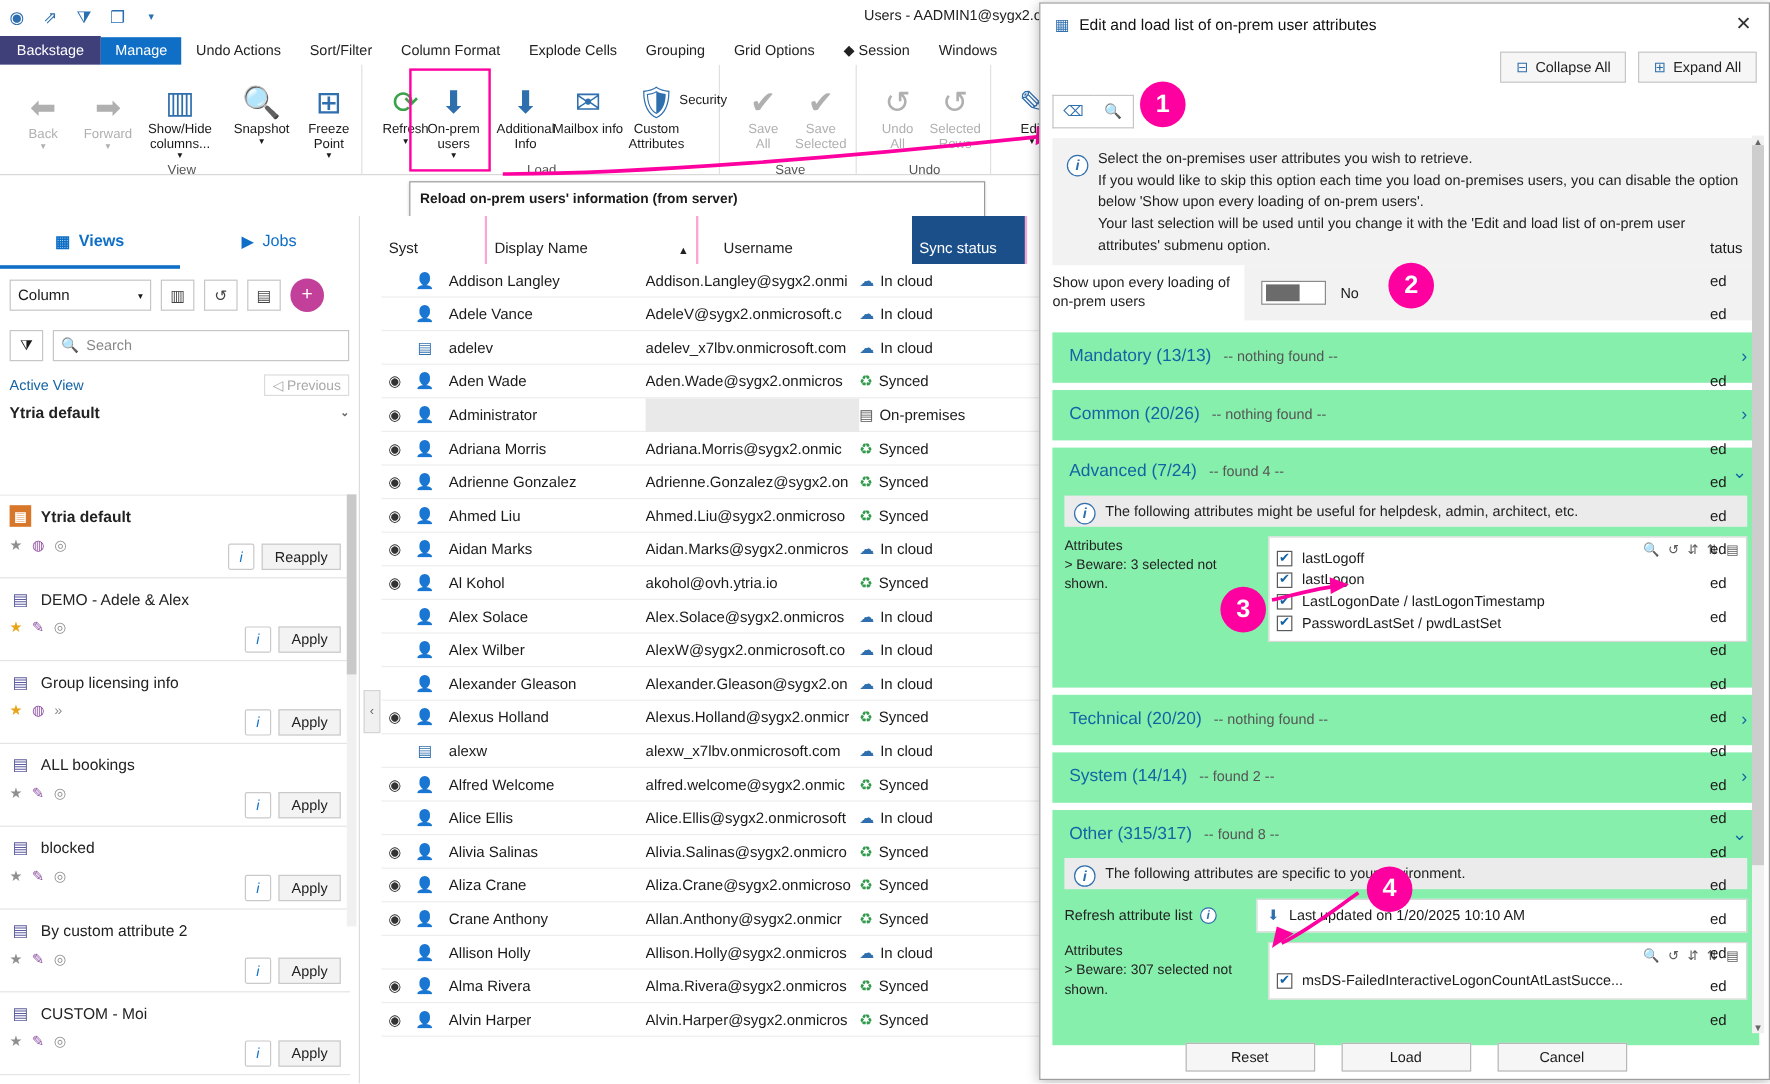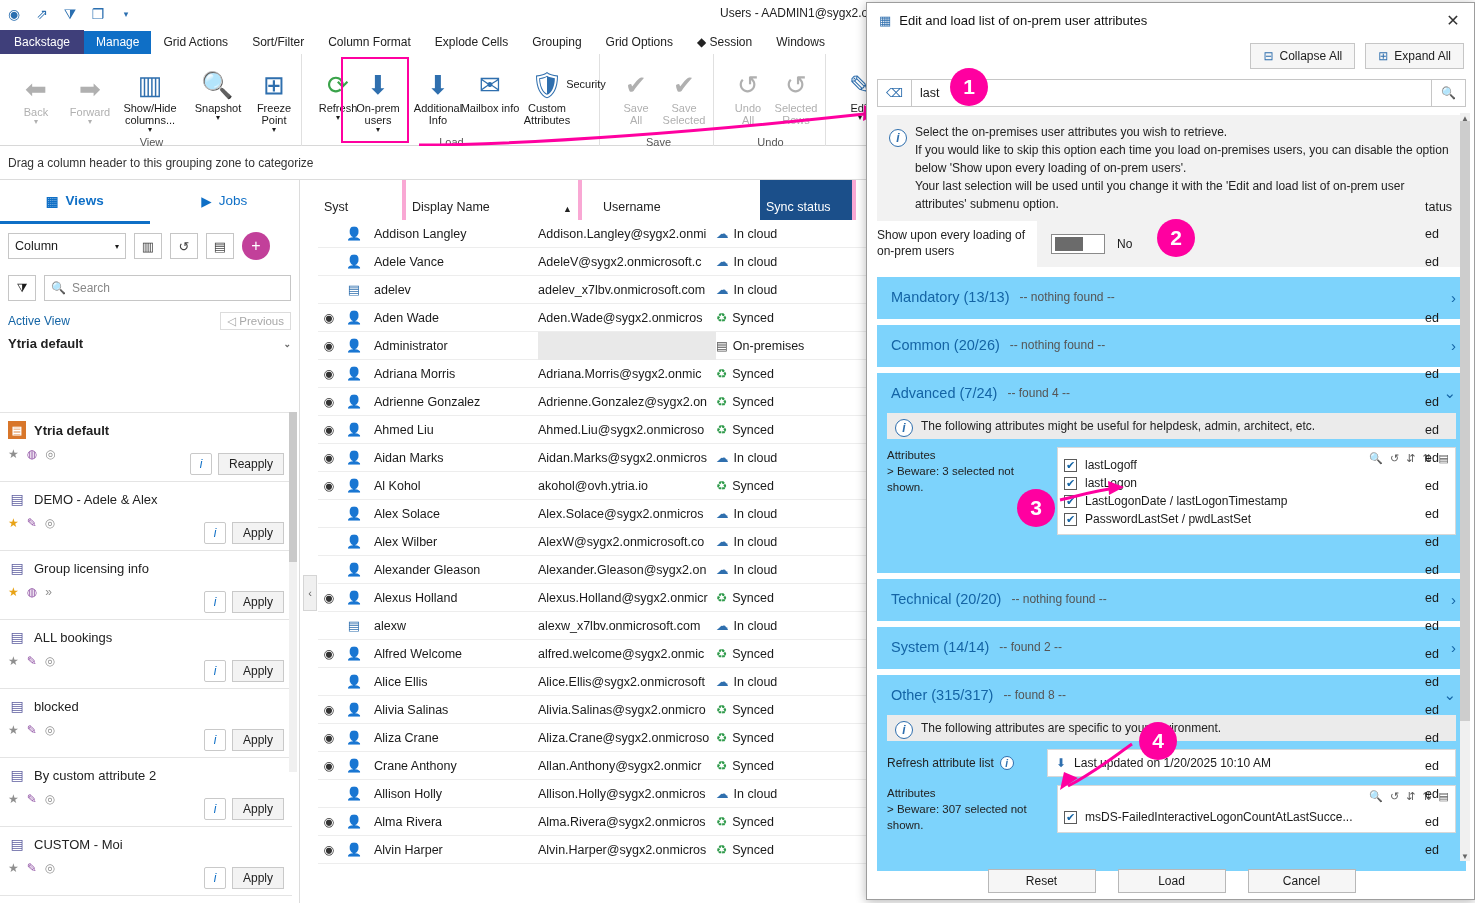--- a/index.html
+++ b/index.html
@@ -77,21 +77,21 @@
 
   #lp-scroll { position:absolute; right:2px; top:232px; width:8px; height:360px; background:#f0f0f0; }
   #lp-scroll-thumb { position:absolute; left:0; top:0; width:8px; height:150px; background:#c9c9c9; }
 
   
   #grid-collapse { position:absolute; left:303px; top:575px; width:14px; height:36px; background:#f0f0f0; border:1px solid #d5d5d5; display:flex; align-items:center; justify-content:center; color:#666; font-size:11px; }
 
   
   #grid { position:absolute; left:318px; top:180px; width:1157px; height:723px; background:#fff; }
   #grid-head { position:absolute; left:0; top:0; width:1157px; height:40px; }
-  .gh-cell { position:absolute; top:0; height:40px; border-right:4px solid #f9a8d4; background:#fff; display:flex; align-items:flex-end; padding:0 6px 6px 6px; font-size:12.5px; color:#222; }
+  .gh-cell { position:absolute; top:0; height:40px; border-right:2px solid #f9a8d4; background:#fff; display:flex; align-items:flex-end; padding:0 6px 6px 6px; font-size:12.5px; color:#222; }
   .gh-cell.sel { background:#1b4f8a; color:#fff; }
   #grid-rows { position:absolute; left:0; top:40px; width:1157px; }
   .g-row { height:28px; display:flex; align-items:center; font-size:12.5px; color:#1a1a1a; border-bottom:1px solid #ededed; }
   .g-c-radio { width:22px; display:flex; justify-content:center; color:#333; }
   .g-c-icon { width:28px; display:flex; justify-content:center; color:#2f6fae; font-size:13px; }
   .g-c-name { width:170px; padding-left:6px; }
   .g-c-user { width:178px; }
   .g-c-sync { width:96px; display:flex; align-items:center; gap:5px; }
   .sync-cloud { color:#2f6fae; }
   .sync-synced { color:#2e9a4a; }
@@ -115,21 +115,21 @@
 
   #dlg-info { position:absolute; left:10px; top:112px; width:589px; padding:8px 8px 8px 38px; background:#f2f2f2; font-size:12px; line-height:1.5; color:#222; }
   .info-i { position:absolute; left:12px; top:14px; width:18px; height:18px; border-radius:50%; background:#fff; border:1.5px solid #2f6fae; color:#2f6fae; display:flex; align-items:center; justify-content:center; font-size:12px; font-style:italic; font-weight:bold; }
 
   #show-upon-row { position:absolute; left:10px; top:218px; width:589px; height:46px; display:flex; align-items:center; }
   #show-upon-label { width:160px; font-size:12px; color:#222; line-height:1.3; }
   #show-upon-ctl { flex:1; height:46px; background:#f2f2f2; display:flex; align-items:center; padding-left:14px; gap:12px; }
   .toggle { width:54px; height:20px; border:1px solid #8a8a8a; background:#fff; display:flex; align-items:center; }
   .toggle .knob { width:28px; height:14px; background:#6b6b6b; margin-left:3px; }
 
-  .section { position:absolute; left:10px; width:589px; background:#7dd3fc; }
+  .section { position:absolute; left:10px; width:589px; background:#86efac; }
   .sec-head { height:40px; display:flex; align-items:center; padding:0 10px 0 14px; }
   .sec-title { font-size:14.5px; color:#1464a5; }
   .sec-sub { font-size:12px; color:#555; margin-left:10px; }
   .sec-chev { margin-left:auto; color:#1464a5; font-size:15px; }
   .sec-note { margin:0 10px 8px 10px; background:#f2f2f2; padding:6px 8px 6px 34px; position:relative; font-size:12px; color:#222; }
   .attr-block { display:flex; margin:0 10px 10px 10px; gap:10px; }
   .attr-left { width:160px; font-size:11.5px; color:#222; line-height:1.4; }
   .attr-right { flex:1; background:#fff; border:1px solid #d8d8d8; position:relative; }
   .attr-tools { position:absolute; right:6px; top:4px; display:flex; gap:7px; color:#5b5b5b; font-size:11px; }
   .attr-list { padding:8px 6px 6px 6px; }
@@ -164,21 +164,21 @@
       <span class="qat-ico">⧩</span>
       <span class="qat-ico">❐</span>
       <span class="qat-ico" style="font-size:9px;">▾</span>
     </div>
     <div id="title-text">Users - AADMIN1@sygx2.o</div>
   </div>
 
   <div id="ribbon-tabs">
     <div class="tab backstage">Backstage</div>
     <div class="tab active">Manage</div>
-    <div class="tab">Grid Actions</div>
+    <div class="tab">Undo Actions</div>
     <div class="tab">Sort/Filter</div>
     <div class="tab">Column Format</div>
     <div class="tab">Explode Cells</div>
     <div class="tab">Grouping</div>
     <div class="tab">Grid Options</div>
     <div class="tab"><span>◆ </span><span>Session</span></div>
     <div class="tab">Windows</div>
   </div>
 
   <div id="ribbon">
@@ -280,21 +280,20 @@
     <b>Reload on-prem users' information (from server)</b>
     <div style="margin-top:4px;">Retrieve selected attributes of all on-premises users, and reconcile them with existing M365 users in the grid (displayed as hybrid entries).</div>
     <div style="margin-top:4px;">NOTE: Processing times depend on the volume of entries and attributes retrieved.</div>
   </div>
 
   <svg id="arrow-1" viewBox="0 0 470 46">
     <path class="pink" d="M10,44 C120,44 300,30 465,12"></path>
     <path d="M455,4 L470,12 L454,20 Z" fill="#ff00a0"></path>
   </svg>
 
-  <div id="grouping-bar">Drag a column header to this grouping zone to categorize</div>
 
   <div id="left-panel">
     <div id="lp-tabs">
       <div class="lp-tab active">
         <span>▦</span>
         <span>Views</span>
       </div>
       <div class="lp-tab">
         <span>▶</span>
         <span>Jobs</span>
@@ -713,21 +712,20 @@
           <span>Collapse All</span>
         </div>
       <div class="dlg-topbtn">
           <span style="color:#2f6fae;">⊞</span>
           <span>Expand All</span>
         </div>
     </div>
 
     <div id="dlg-search-row">
       <div id="dlg-clear">⌫</div>
-      <div id="dlg-search-input">last</div>
       <div id="dlg-search-go">🔍</div>
     </div>
 
     <div id="dlg-info">
       <span class="info-i">i</span>
       <div>Select the on-premises user attributes you wish to retrieve.</div>
       <div>If you would like to skip this option each time you load on-premises users, you can disable the option below 'Show upon every loading of on-prem users'.</div>
       <div>Your last selection will be used until you change it with the 'Edit and load list of on-prem user attributes' submenu option.</div>
     </div>
 

